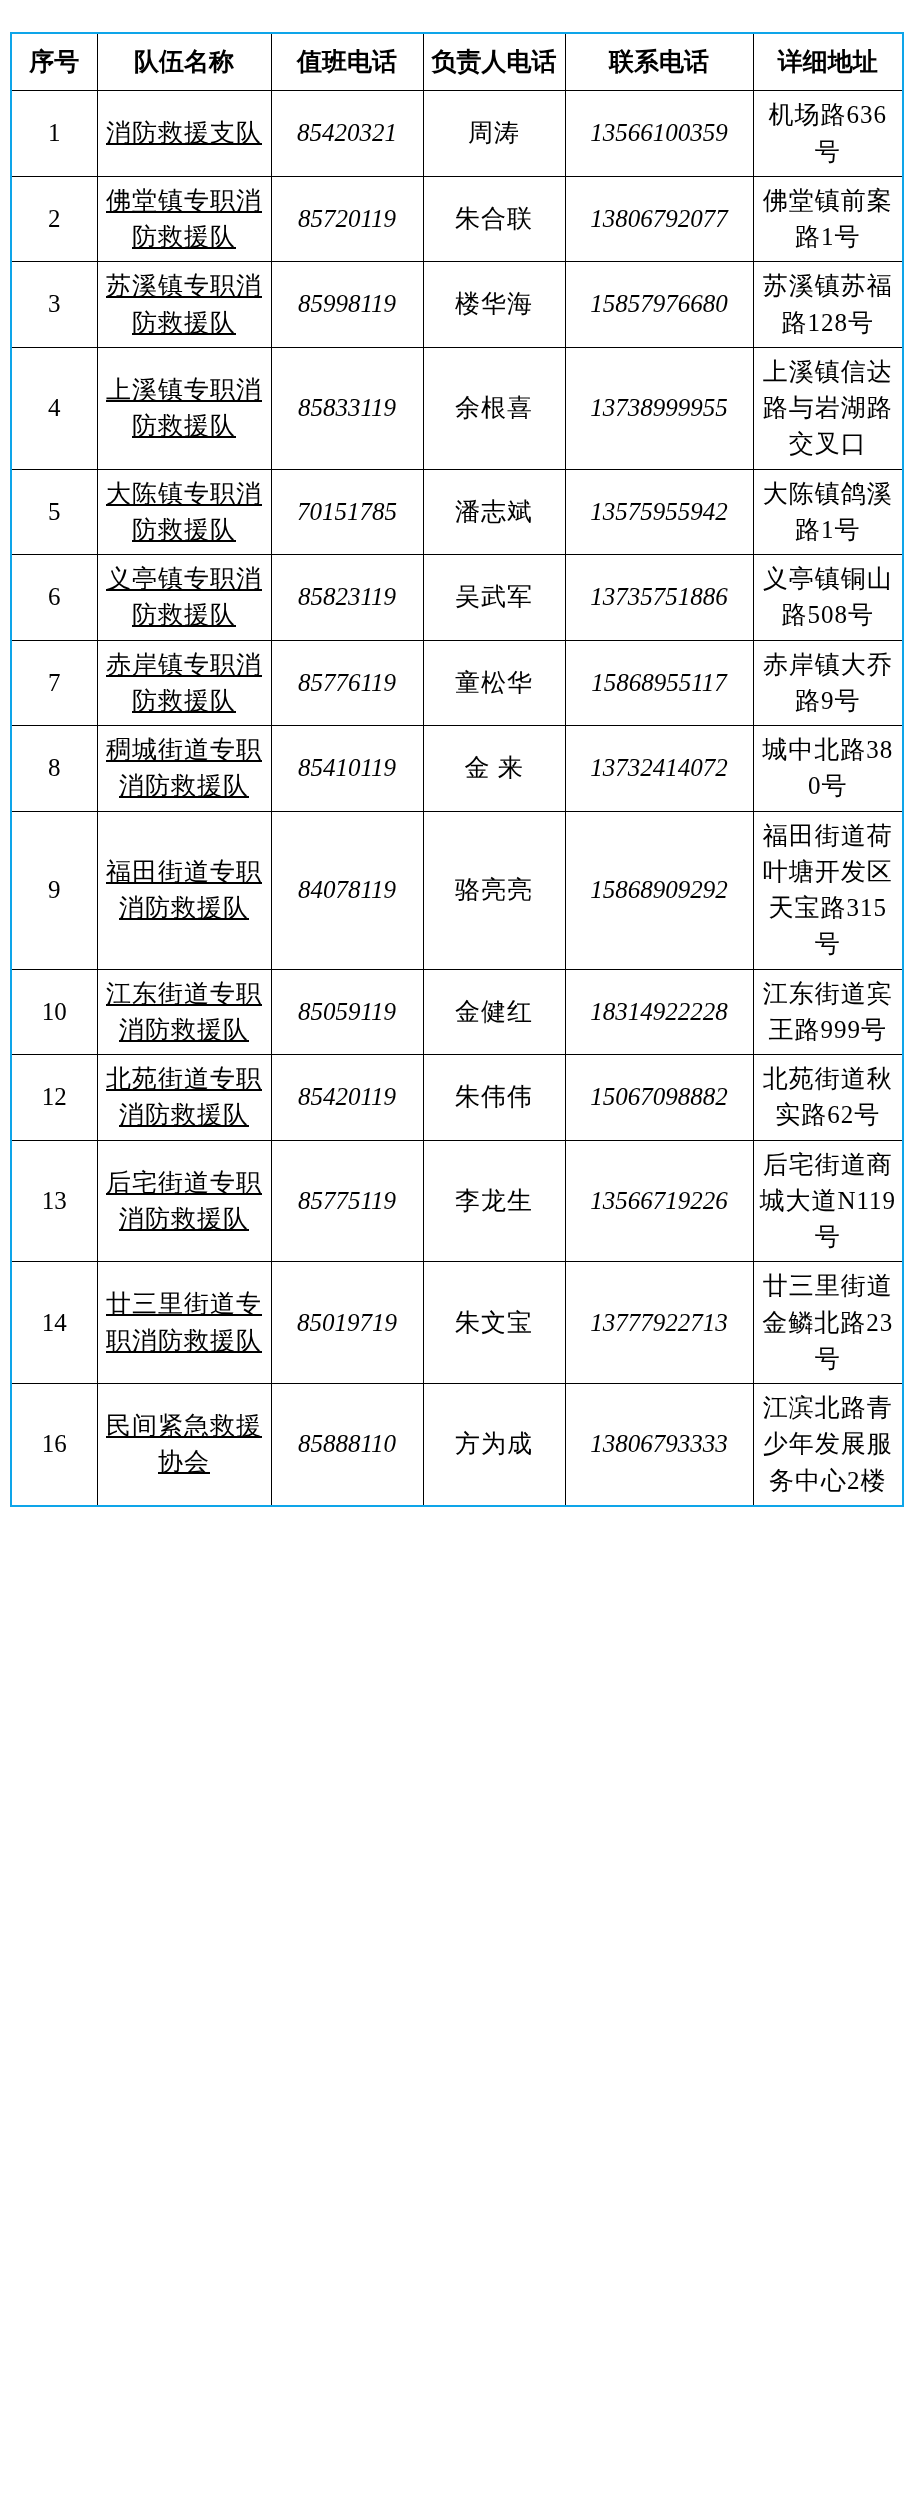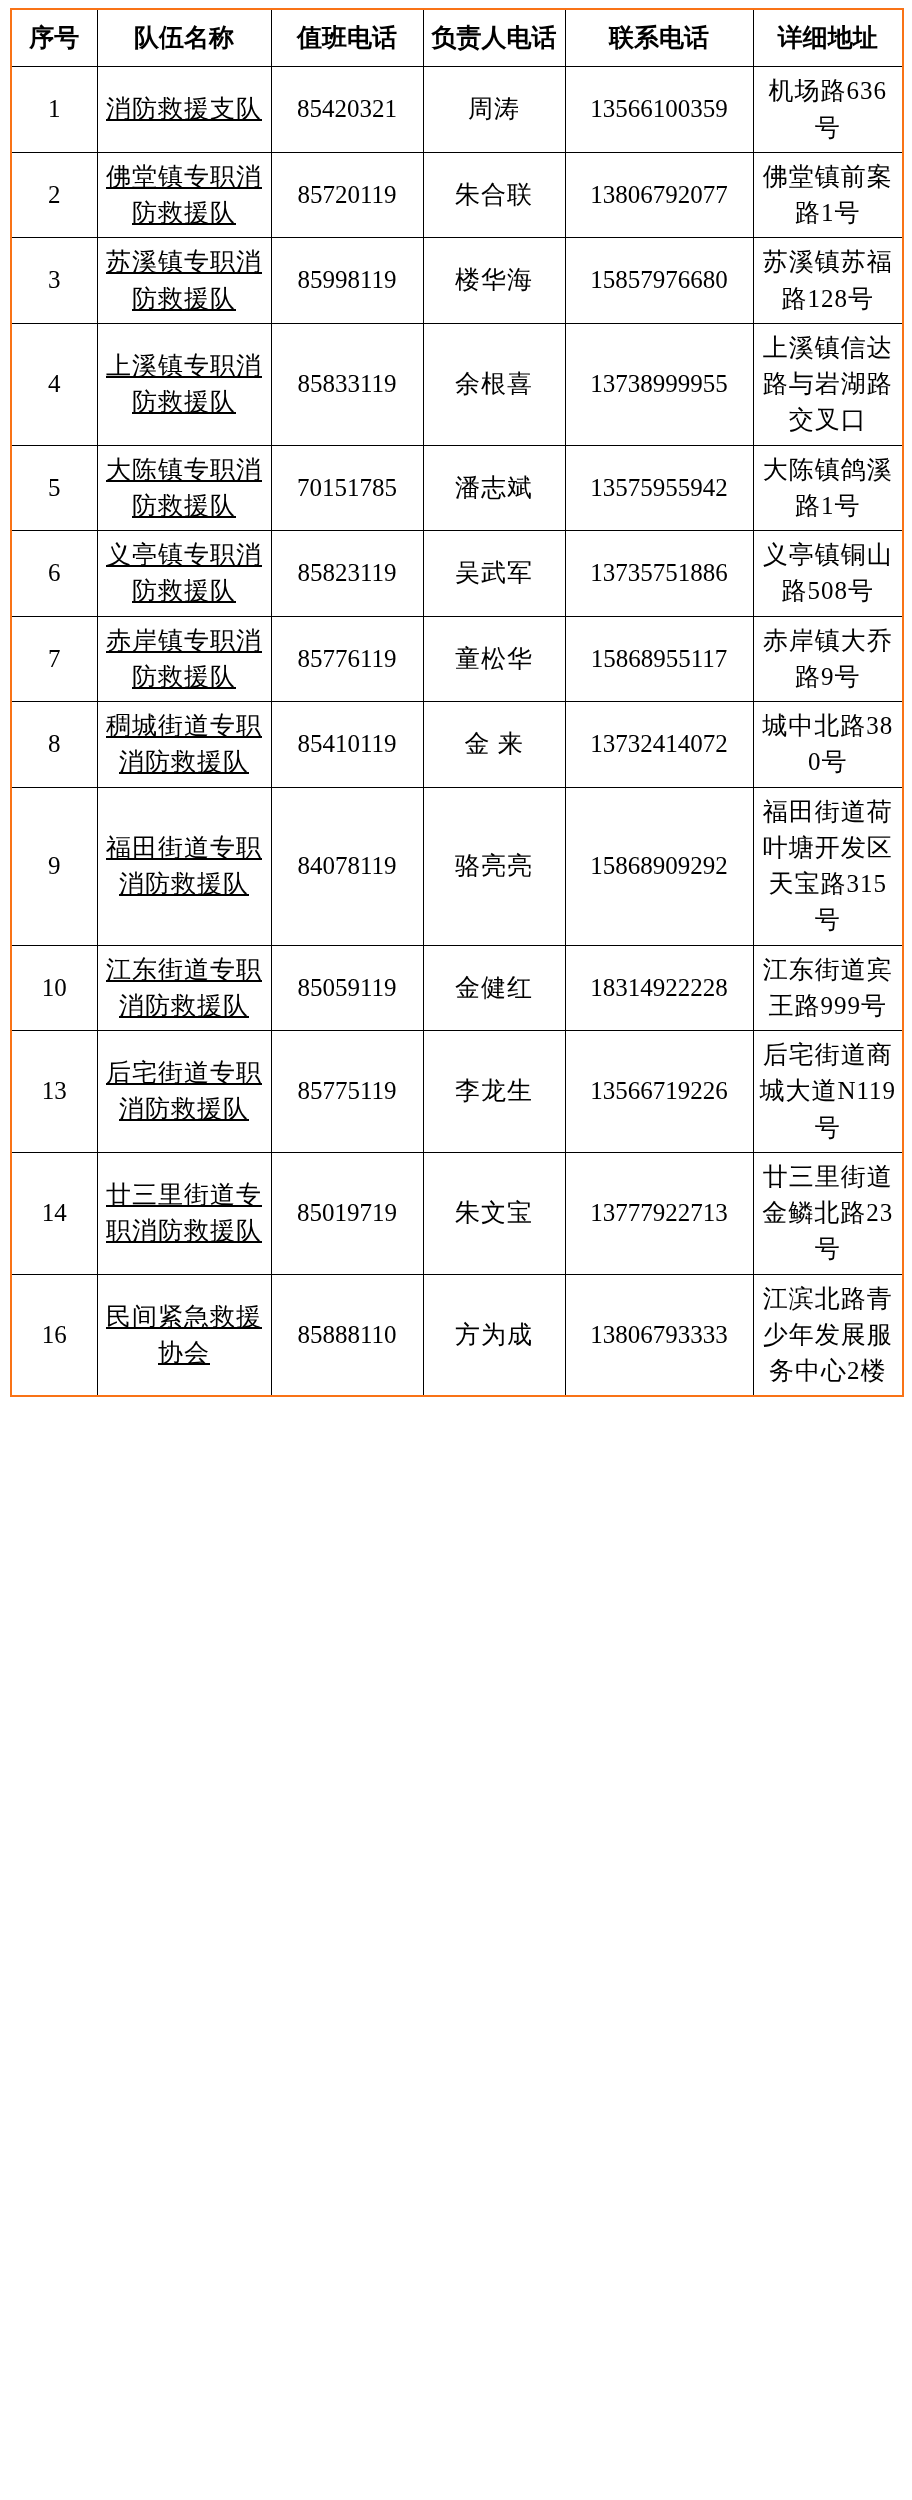--- a/index.html
+++ b/index.html
@@ -17,21 +17,22 @@
     width: 912px;
     min-height: 2500px;
     background: #ffffff;
     box-sizing: border-box;
     padding: 8px 10px 10px 10px;
   }
   table.contact-table {
     border-collapse: collapse;
     width: 892px;
     table-layout: fixed;
-    border: 2px solid #f97316;
+    border: 2px solid #0ea5e9;
+    margin-top: 24px;
   }
   table.contact-table th,
   table.contact-table td {
     border: 1px solid #000;
     text-align: center;
     vertical-align: middle;
     font-size: 25px;
     line-height: 1.45;
     padding: 6px 4px;
     word-break: break-all;
@@ -43,21 +44,21 @@
   }
   col.c-idx    { width: 86px; }
   col.c-team   { width: 174px; }
   col.c-duty   { width: 152px; }
   col.c-person { width: 142px; }
   col.c-phone  { width: 188px; }
   col.c-addr   { width: 150px; }
 
   td.idx  { font-size: 26px; }
   td.team { letter-spacing: 1px; text-decoration: underline; }
-  td.duty, td.phone { letter-spacing: 0px; font-size: 25px; }
+  td.duty, td.phone { letter-spacing: 0px; font-size: 25px; font-style: italic; }
   td.person { letter-spacing: 1px; }
   td.addr { letter-spacing: 1px; }
 </style>
 </head>
 <body>
 
 <div class="page">
   <table class="contact-table">
     <colgroup>
       <col class="c-idx">
@@ -152,20 +153,28 @@
       </tr>
       <tr>
         <td class="idx">10</td>
         <td class="team">江东街道专职消防救援队</td>
         <td class="duty">85059119</td>
         <td class="person">金健红</td>
         <td class="phone">18314922228</td>
         <td class="addr">江东街道宾王路999号</td>
       </tr>
       <tr>
+        <td class="idx">12</td>
+        <td class="team">北苑街道专职消防救援队</td>
+        <td class="duty">85420119</td>
+        <td class="person">朱伟伟</td>
+        <td class="phone">15067098882</td>
+        <td class="addr">北苑街道秋实路62号</td>
+      </tr>
+      <tr>
         <td class="idx">13</td>
         <td class="team">后宅街道专职消防救援队</td>
         <td class="duty">85775119</td>
         <td class="person">李龙生</td>
         <td class="phone">13566719226</td>
         <td class="addr">后宅街道商城大道N119号</td>
       </tr>
       <tr>
         <td class="idx">14</td>
         <td class="team">廿三里街道专职消防救援队</td>

